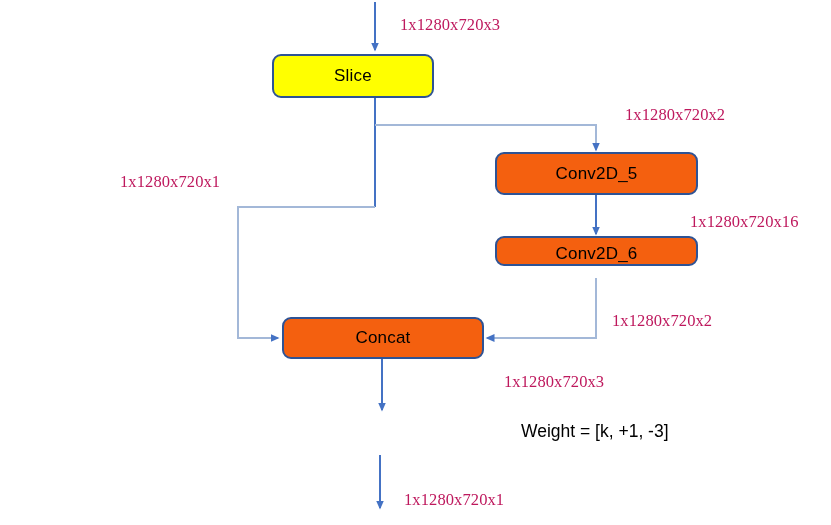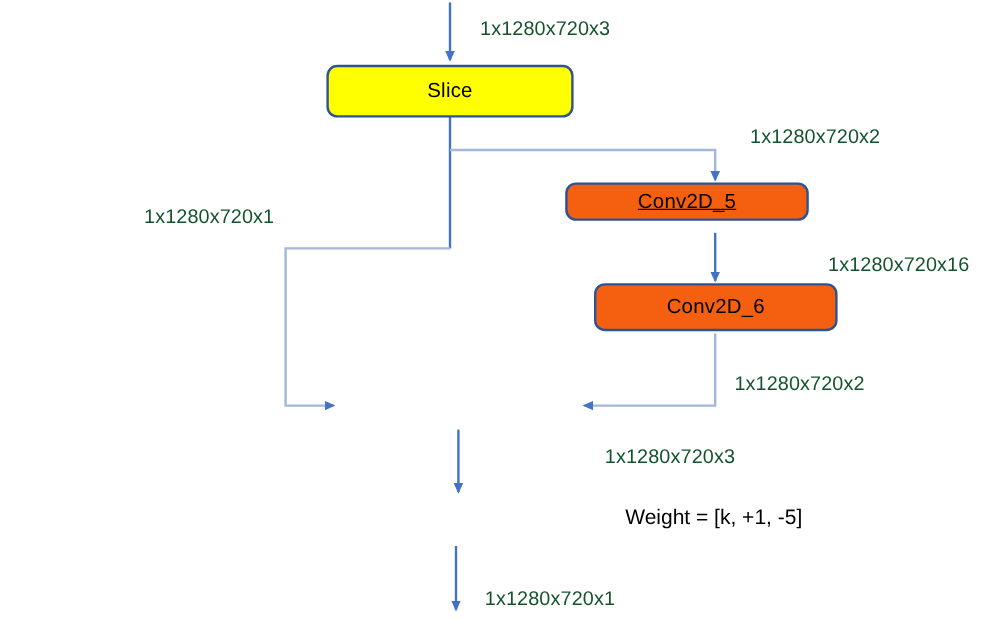--- a/index.html
+++ b/index.html
@@ -26,23 +26,23 @@
     color: #000000;
     font-size: 17px;
     font-family: "Liberation Sans", sans-serif;
     letter-spacing: 0.2px;
     white-space: nowrap;
   }
   .node.slice  { background: #FFFF00; }
   .node.op     { background: #F4600F; }
   .edge-label {
     position: absolute;
-    color: #14532d;
+    color: #be185d;
     font-size: 16.5px;
-    font-family: Liberation Sans, sans-serif;
+    font-family: Liberation Serif, serif;
     white-space: nowrap;
     letter-spacing: 0.1px;
   }
   .note {
     position: absolute;
     color: #000000;
     font-size: 17.5px;
     font-family: "Liberation Sans", sans-serif;
     white-space: nowrap;
   }
@@ -76,43 +76,46 @@
 
     <path d="M596,194 L596,234" stroke="#4472C4" stroke-width="2" fill="none" marker-end="url(#arrowDark)"></path>
 
     <path d="M596,278 L596,338 L487,338" stroke="#A3B8D8" stroke-width="2" fill="none" marker-end="url(#arrowDark)"></path>
 
     <path d="M382,358 L382,410" stroke="#4472C4" stroke-width="2" fill="none" marker-end="url(#arrowDark)"></path>
 
     <path d="M380,455 L380,508" stroke="#4472C4" stroke-width="2" fill="none" marker-end="url(#arrowDark)"></path>
   </svg>
 
-  <div class="node slice" style="left:272px; top:54px; width:206px; height:44px;">
+  <div class="node slice" style="left:272px; top:54px; width:162px; height:44px;">
     <span>Slice</span>
   </div>
 
-  <div class="node op" style="left:471px; top:152px; width:203px; height:32px;text-decoration:underline;">
+  <div class="node op" style="left:495px; top:152px; width:203px; height:43px;">
     <span>Conv2D_5</span>
   </div>
 
-  <div class="node op" style="left:495px; top:236px; width:203px; height:40px;">
+  <div class="node op" style="left:495px; top:236px; width:203px; height:30px;align-items:flex-end;">
     <span>Conv2D_6</span>
   </div>
 
+  <div class="node op" style="left:282px; top:317px; width:202px; height:42px;">
+    <span>Concat</span>
+  </div>
 
 
   <div class="edge-label" style="left:400px; top:15px;">1x1280x720x3</div>
 
   <div class="edge-label" style="left:625px; top:105px;">1x1280x720x2</div>
 
   <div class="edge-label" style="left:120px; top:172px;">1x1280x720x1</div>
 
   <div class="edge-label" style="left:690px; top:212px;">1x1280x720x16</div>
 
   <div class="edge-label" style="left:612px; top:311px;">1x1280x720x2</div>
 
   <div class="edge-label" style="left:504px; top:372px;">1x1280x720x3</div>
 
   <div class="edge-label" style="left:404px; top:490px;">1x1280x720x1</div>
 
-  <div class="note" style="left:521px; top:421px;">Weight = [k, +1, -5]</div>
+  <div class="note" style="left:521px; top:421px;">Weight = [k, +1, -3]</div>
 
 </div>
 
 </body></html>

